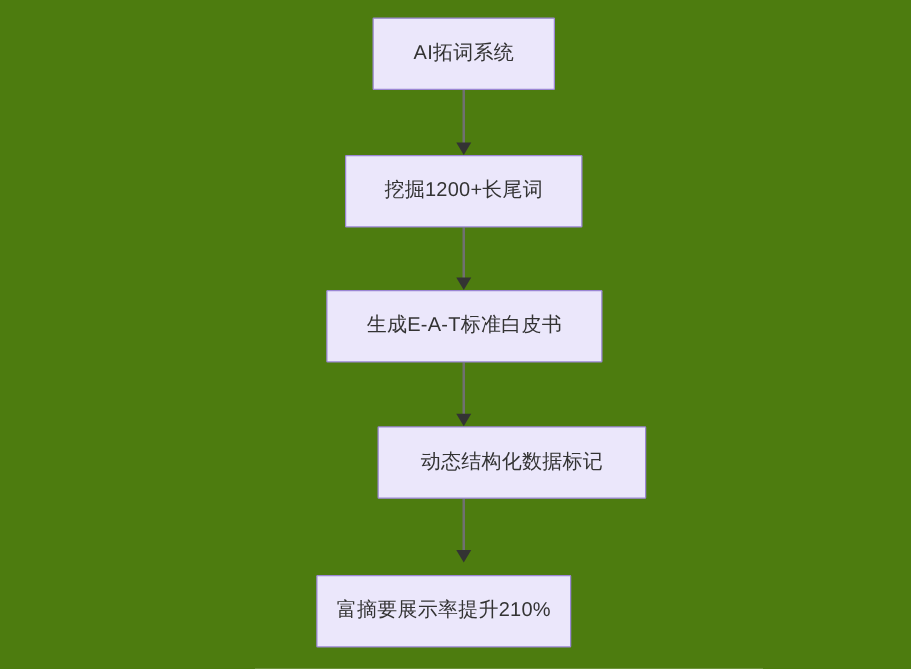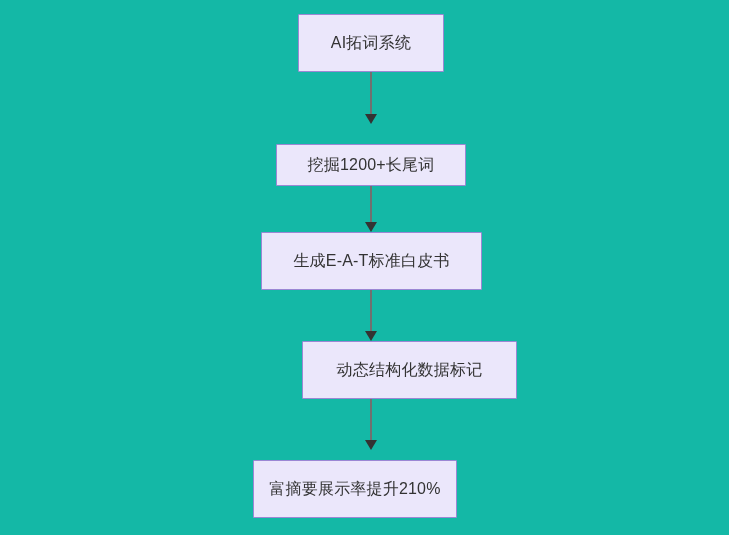--- a/index.html
+++ b/index.html
@@ -10,21 +10,21 @@
     width: 729px;
     height: 535px;
     background: #f8f8f8;
     font-family: "Liberation Sans", "DejaVu Sans", sans-serif;
     overflow: hidden;
   }
   #flowchart-canvas {
     position: relative;
     width: 729px;
     height: 535px;
-    background: #14b8a6;
+    background: #4d7c0f;
   }
   .node {
     position: absolute;
     box-sizing: border-box;
     background: #ebe7fb;
     border: 1.6px solid #9b87d4;
     border-radius: 1px;
     display: flex;
     align-items: center;
     justify-content: center;
@@ -84,21 +84,21 @@
 
   <div class="edge" style="left:361px; top:399px; width:20px; height:51px;">
     <div class="edge-line" style="height:43px;"></div>
     <div class="edge-arrowhead"></div>
   </div>
 
   <div class="node" style="left:298px; top:14px; width:146px; height:58px;">
     <span class="node-label">AI拓词系统</span>
   </div>
 
-  <div class="node" style="left:276px; top:124px; width:190px; height:42px;margin-top:20px;">
+  <div class="node" style="left:276px; top:124px; width:190px; height:58px;">
     <span class="node-label">挖掘1200+长尾词</span>
   </div>
 
   <div class="node" style="left:261px; top:232px; width:221px; height:58px;">
     <span class="node-label">生成E-A-T标准白皮书</span>
   </div>
 
   <div class="node" style="left:263px; top:341px; width:215px; height:58px;margin-left:39px;">
     <span class="node-label">动态结构化数据标记</span>
   </div>

